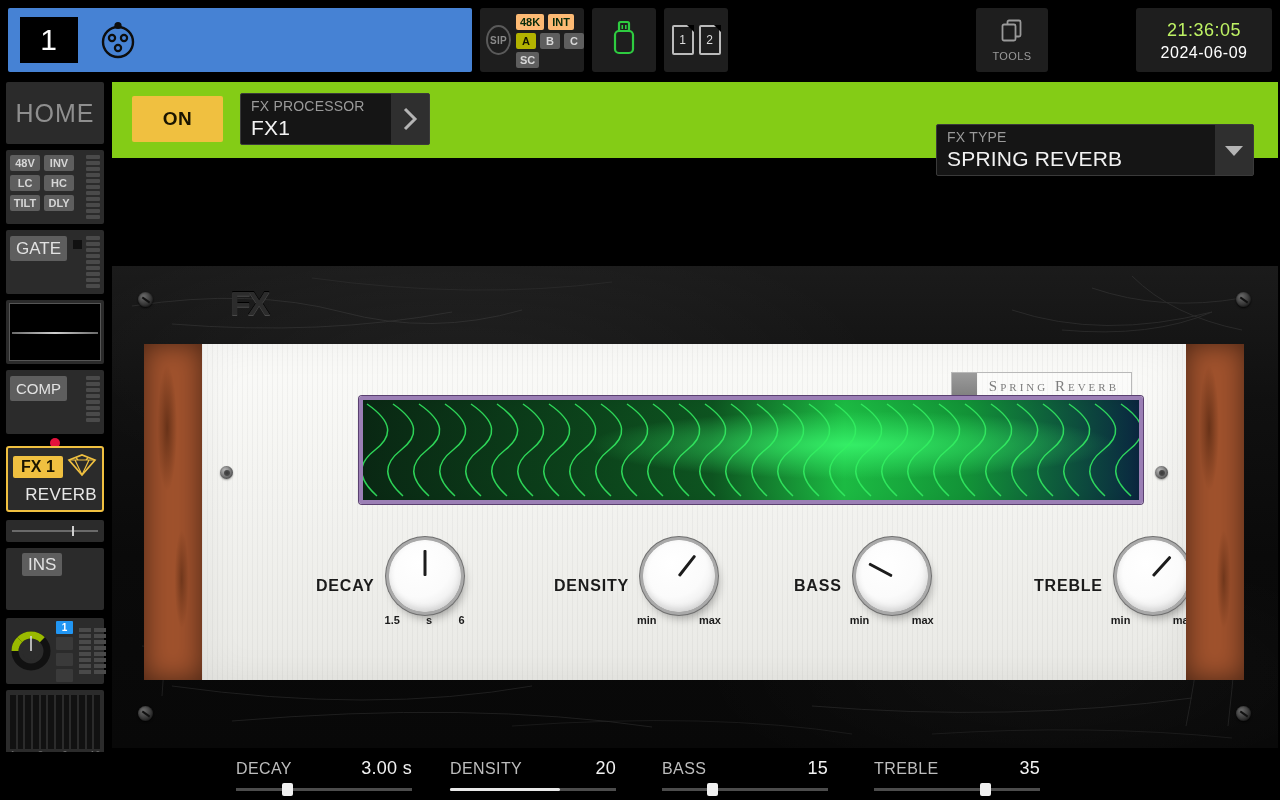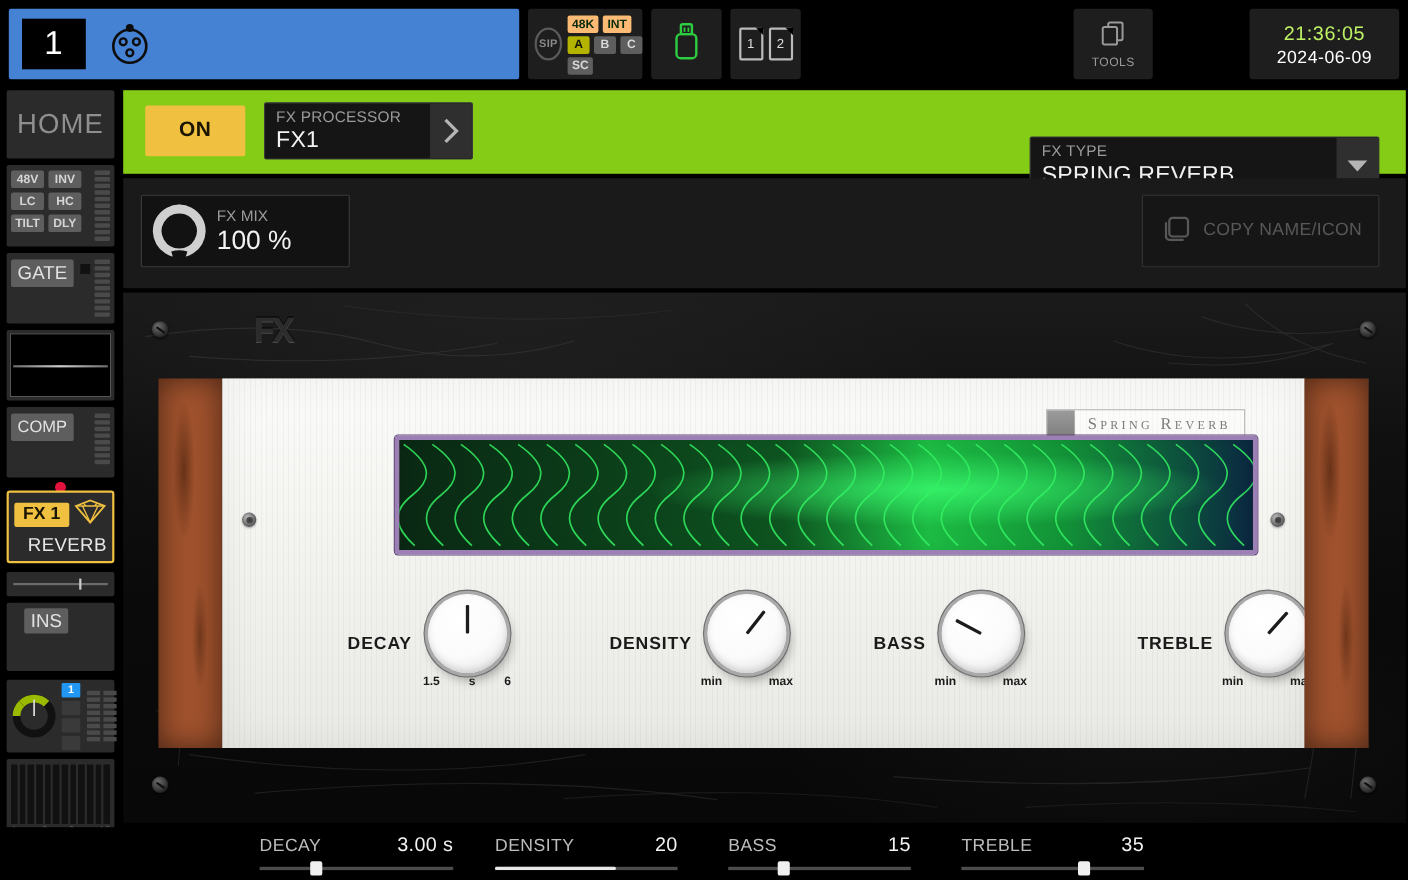--- a/index.html
+++ b/index.html
@@ -178,21 +178,21 @@
   
   .plugin { position: absolute; left: 112px; top: 266px; width: 1166px; height: 482px; overflow: hidden;
     background:
       radial-gradient(ellipse 600px 200px at 30% 20%, rgba(255,255,255,.045), transparent 70%),
       radial-gradient(ellipse 500px 180px at 80% 85%, rgba(255,255,255,.03), transparent 70%),
       linear-gradient(180deg,#1b1b1b 0%,#101010 28%,#0a0a0a 60%,#080808 100%);
   }
   .scratches { position: absolute; inset: 0; opacity: .5; }
   .fx-logo {
     position: absolute; left: 230px; top: 286px; color: #2c2c2c;
-    font-size: 34px; font-weight: bold; font-family: Liberation Mono, monospace;
+    font-size: 34px; font-weight: bold; font-family: Liberation Sans, sans-serif;
     letter-spacing: -3px; text-shadow: 0 1px 0 #4a4a4a, 0 -1px 0 #000;
   }
   .screw { position: absolute; width: 15px; height: 15px; border-radius: 50%;
     background: radial-gradient(circle at 35% 30%, #6c6c6c, #2a2a2a 70%, #141414);
     box-shadow: 0 1px 2px rgba(0,0,0,.8), inset 0 0 2px rgba(0,0,0,.6); }
   .screw::after { content:""; position:absolute; left:50%; top:50%; width:9px; height:2px;
     background:#111; transform: translate(-50%,-50%) rotate(35deg); }
 
   .face { position: absolute; left: 32px; top: 78px; width: 1100px; height: 336px; display: flex; }
   .wood {
@@ -522,45 +522,20 @@
         <div class="sel-val">SPRING REVERB</div>
       </div>
       <div class="sel-arrow">
         <svg width="24" height="16" viewBox="0 0 24 16">
             <polygon points="3,4 21,4 12,14" fill="#b4b4b4"></polygon>
           </svg>
       </div>
     </div>
   </div>
 
-  <div class="fx-row2">
-    <div class="mix-box">
-      <div class="mix-knob">
-        <svg width="52" height="52" viewBox="0 0 52 52">
-          <path d="M26 6 A20 20 0 1 1 25.9 6" fill="none" stroke="#cfcfcf" stroke-width="8" stroke-linecap="round"></path>
-          <path d="M20 49 A20 20 0 0 1 32 49" fill="none" stroke="#121212" stroke-width="9"></path>
-          <circle cx="26" cy="26" r="13" fill="#121212"></circle>
-        </svg>
-      </div>
-      <div class="mix-text">
-        <div class="mix-lab">FX MIX</div>
-        <div class="mix-val">100 %</div>
-      </div>
-    </div>
-
-    <div class="copy-btn">
-      <span>
-        <svg width="30" height="30" viewBox="0 0 30 30">
-          <rect x="9" y="5" width="17" height="17" rx="3" fill="none" stroke="#585858" stroke-width="2"></rect>
-          <path d="M6 9 v13 a3 3 0 0 0 3 3 h13" fill="none" stroke="#585858" stroke-width="2"></path>
-        </svg>
-      </span>
-      <span class="copy-lab">COPY NAME/ICON</span>
-    </div>
-  </div>
 
   <div class="plugin">
 
     <svg class="scratches" width="1166" height="482" viewBox="0 0 1166 482">
       <g stroke="#6a6a6a" fill="none" stroke-width="1" opacity=".45">
         <path d="M20 40 q120 -18 210 6 t180 -2"></path>
         <path d="M60 58 q150 12 280 -12"></path>
         <path d="M980 22 q70 24 150 10"></path>
         <path d="M900 44 q90 30 200 2 q-60 26 -150 18"></path>
         <path d="M1020 10 q40 40 110 54"></path>

